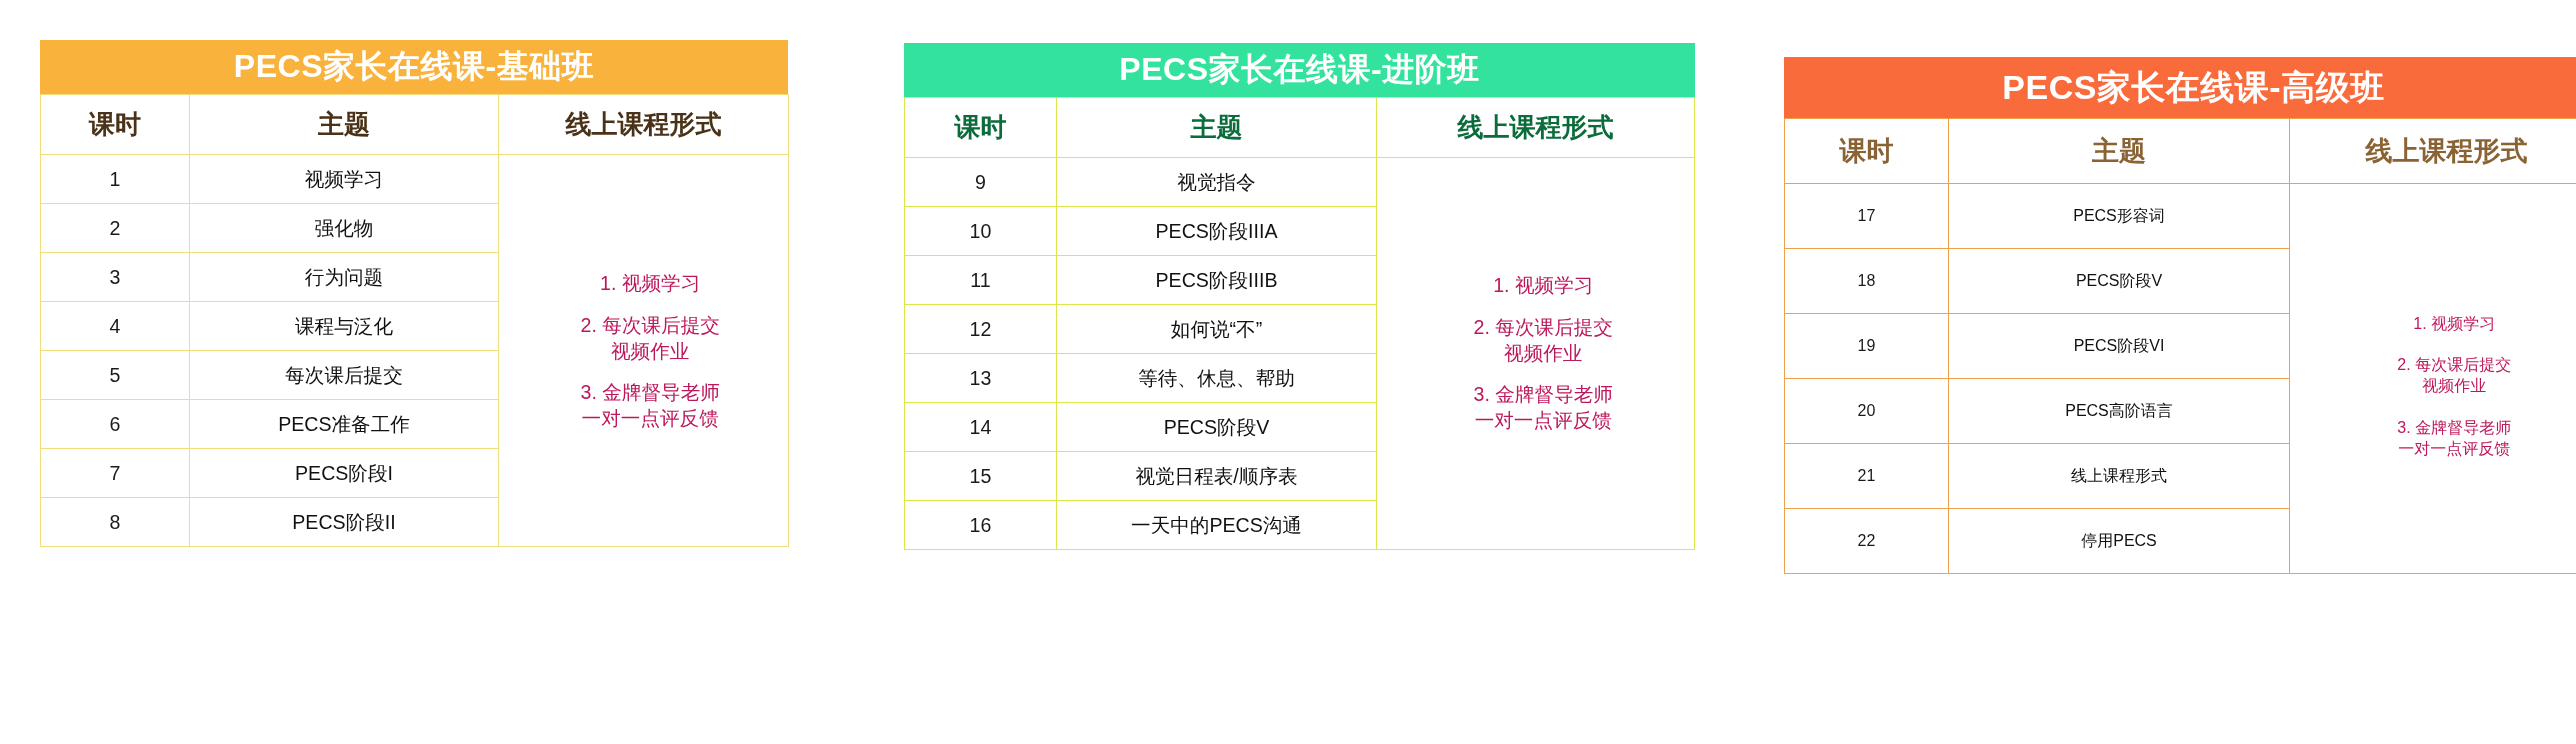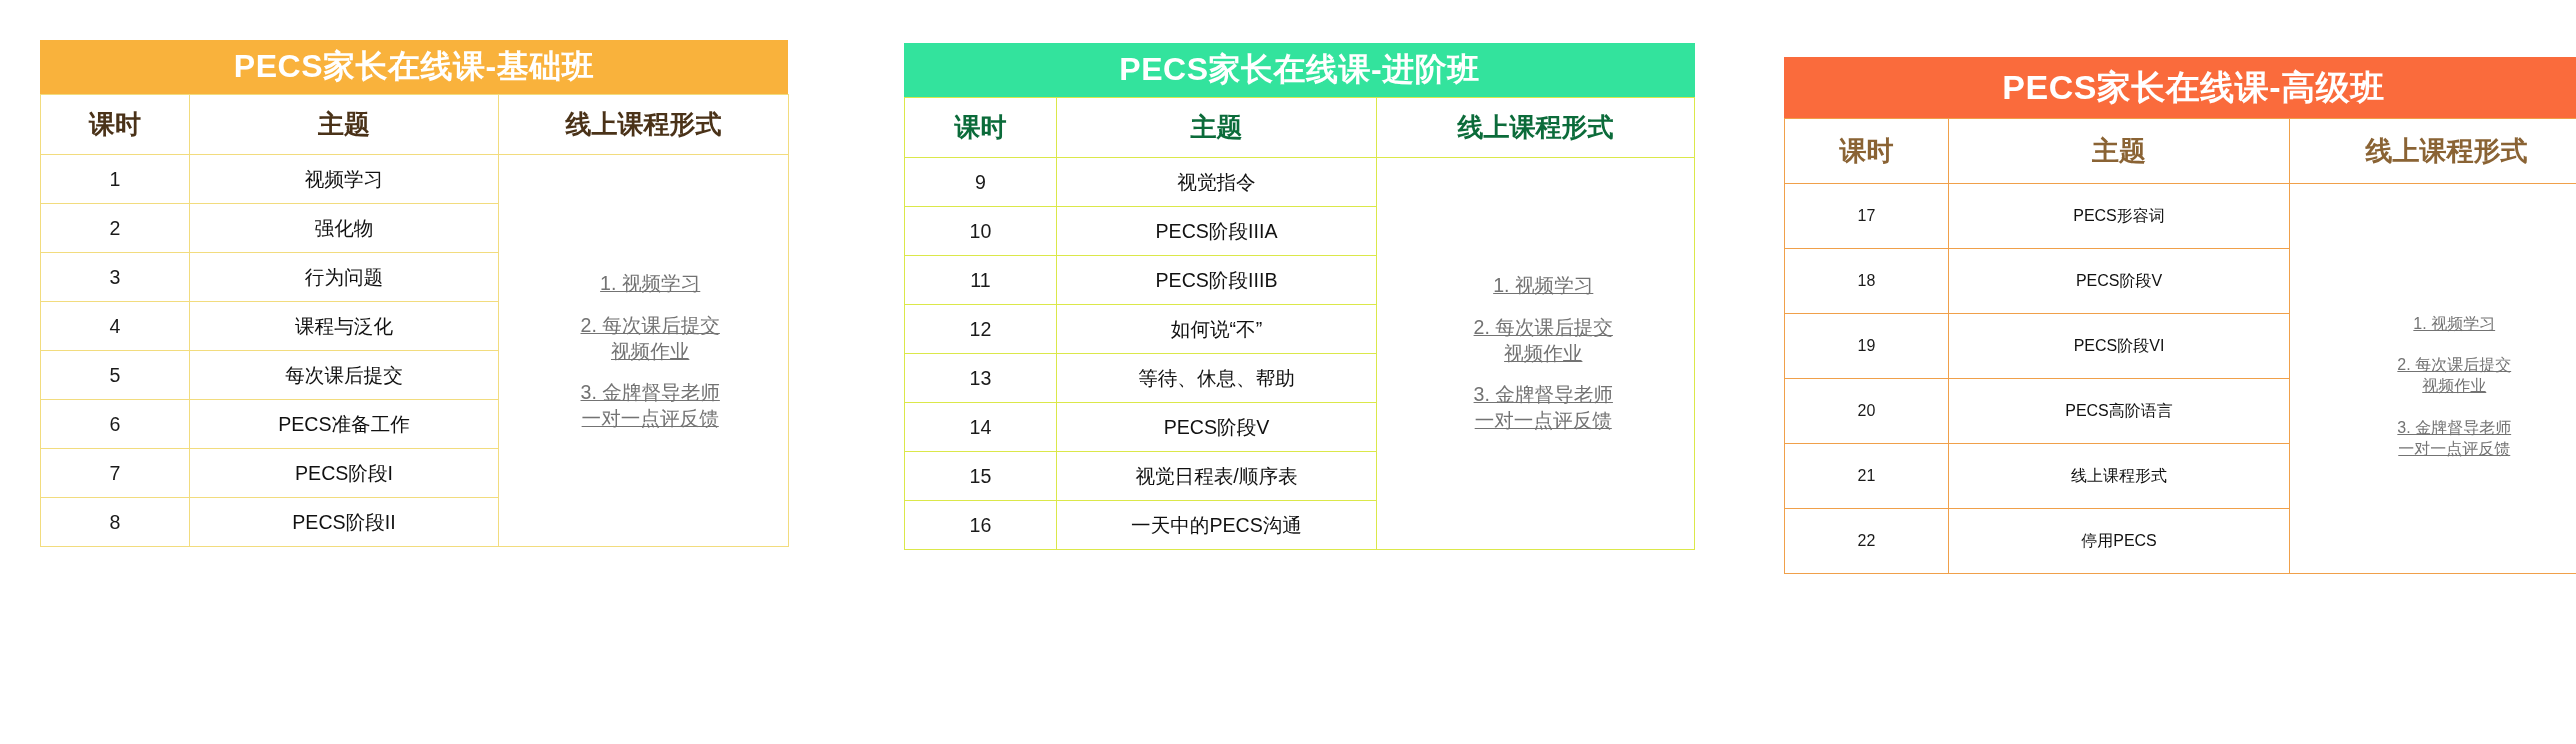--- a/index.html
+++ b/index.html
@@ -63,22 +63,21 @@
     color: #1a1a1a;
   }
   .celltopic {
     color: #111111;
     white-space: nowrap;
   }
 
   td.format-cell {
     text-align: left;
     vertical-align: top;
-    color: #737373;
-    text-decoration: underline;
+    color: #be185d;
   }
   .format-list {
     display: block;
   }
   .format-item {
     display: block;
     white-space: pre-line;
   }
 
   

